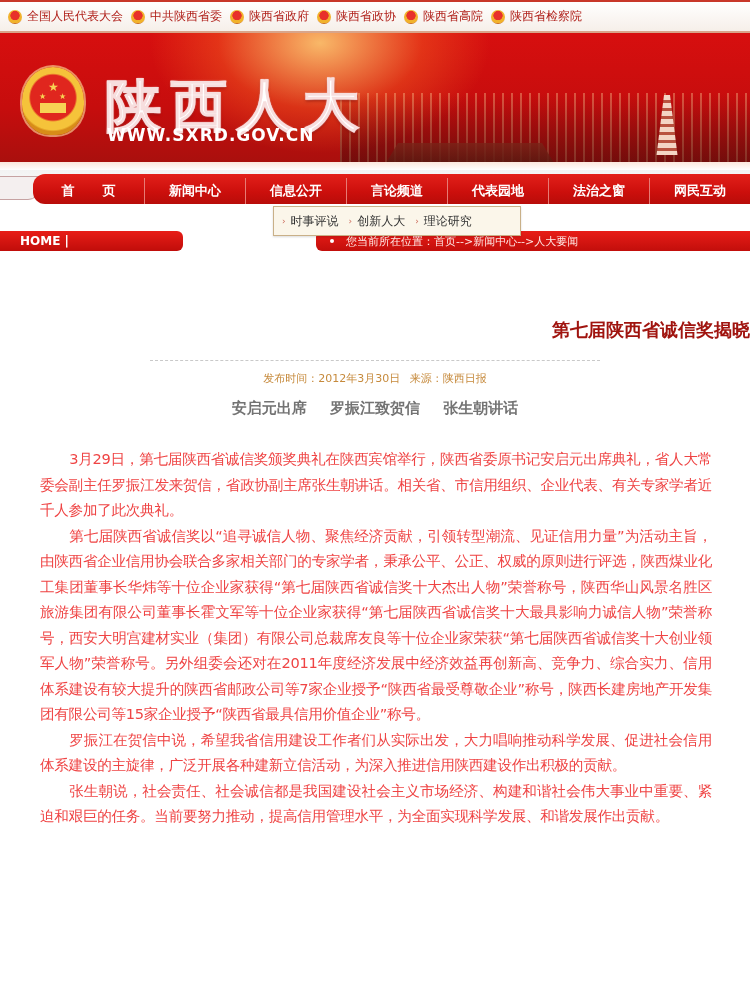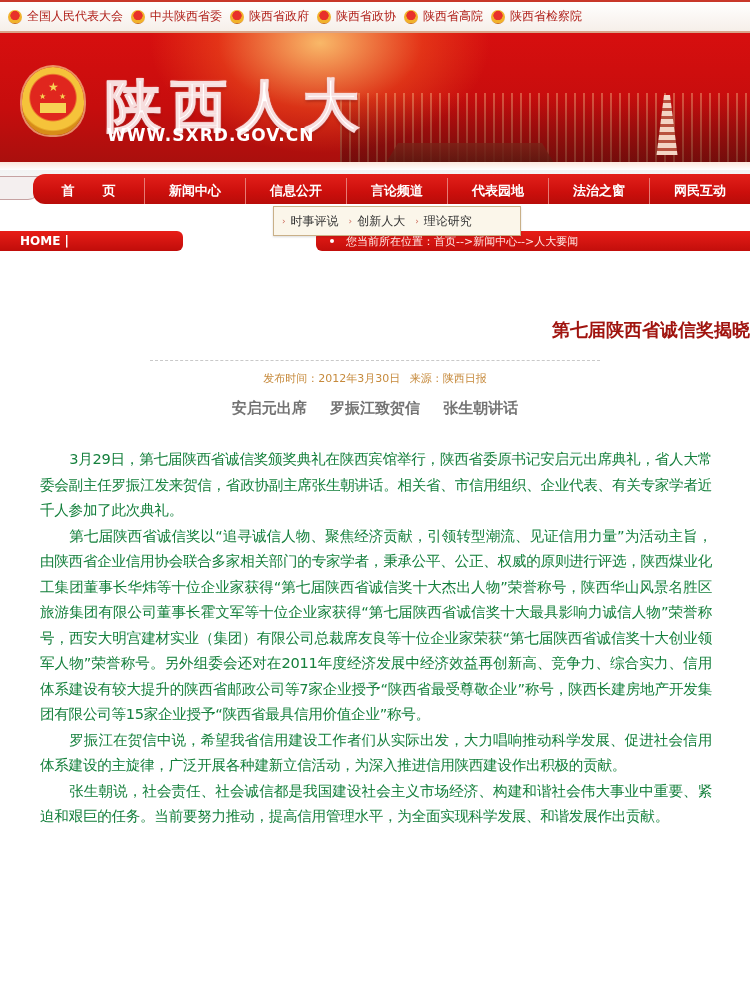--- a/index.html
+++ b/index.html
@@ -126,21 +126,21 @@
   .art-divider { position: absolute; left: 150px; top: 100px; width: 450px; border-top: 1px dashed #c9c9c9; }
   .art-meta { position: absolute; left: 0; top: 111px; width: 750px; text-align: center; font-size: 11px; color: #c68a3c; }
   .art-meta span { margin: 0 3px; }
   .art-subtitle {
     position: absolute; left: 0; top: 139px; width: 750px; text-align: center;
     font-size: 15px; font-weight: bold; color: #737373; word-spacing: 0;
   }
   .art-subtitle span { margin: 0 9px; }
   .art-body { position: absolute; left: 40px; top: 186px; width: 672px; }
   .art-body p {
-    font-size: 14.6px; line-height: 25.5px; color: #15803d; text-indent: 2em; text-align: justify;
+    font-size: 14.6px; line-height: 25.5px; color: #ef4444; text-indent: 2em; text-align: justify;
     font-family: "DejaVu Sans", sans-serif; letter-spacing: -0.3px;
   }
 </style>
 </head>
 <body>
 
 <div class="topbar">
   <a class="toplink">
       <span class="emblem-sm"></span>
       <span>全国人民代表大会</span>

